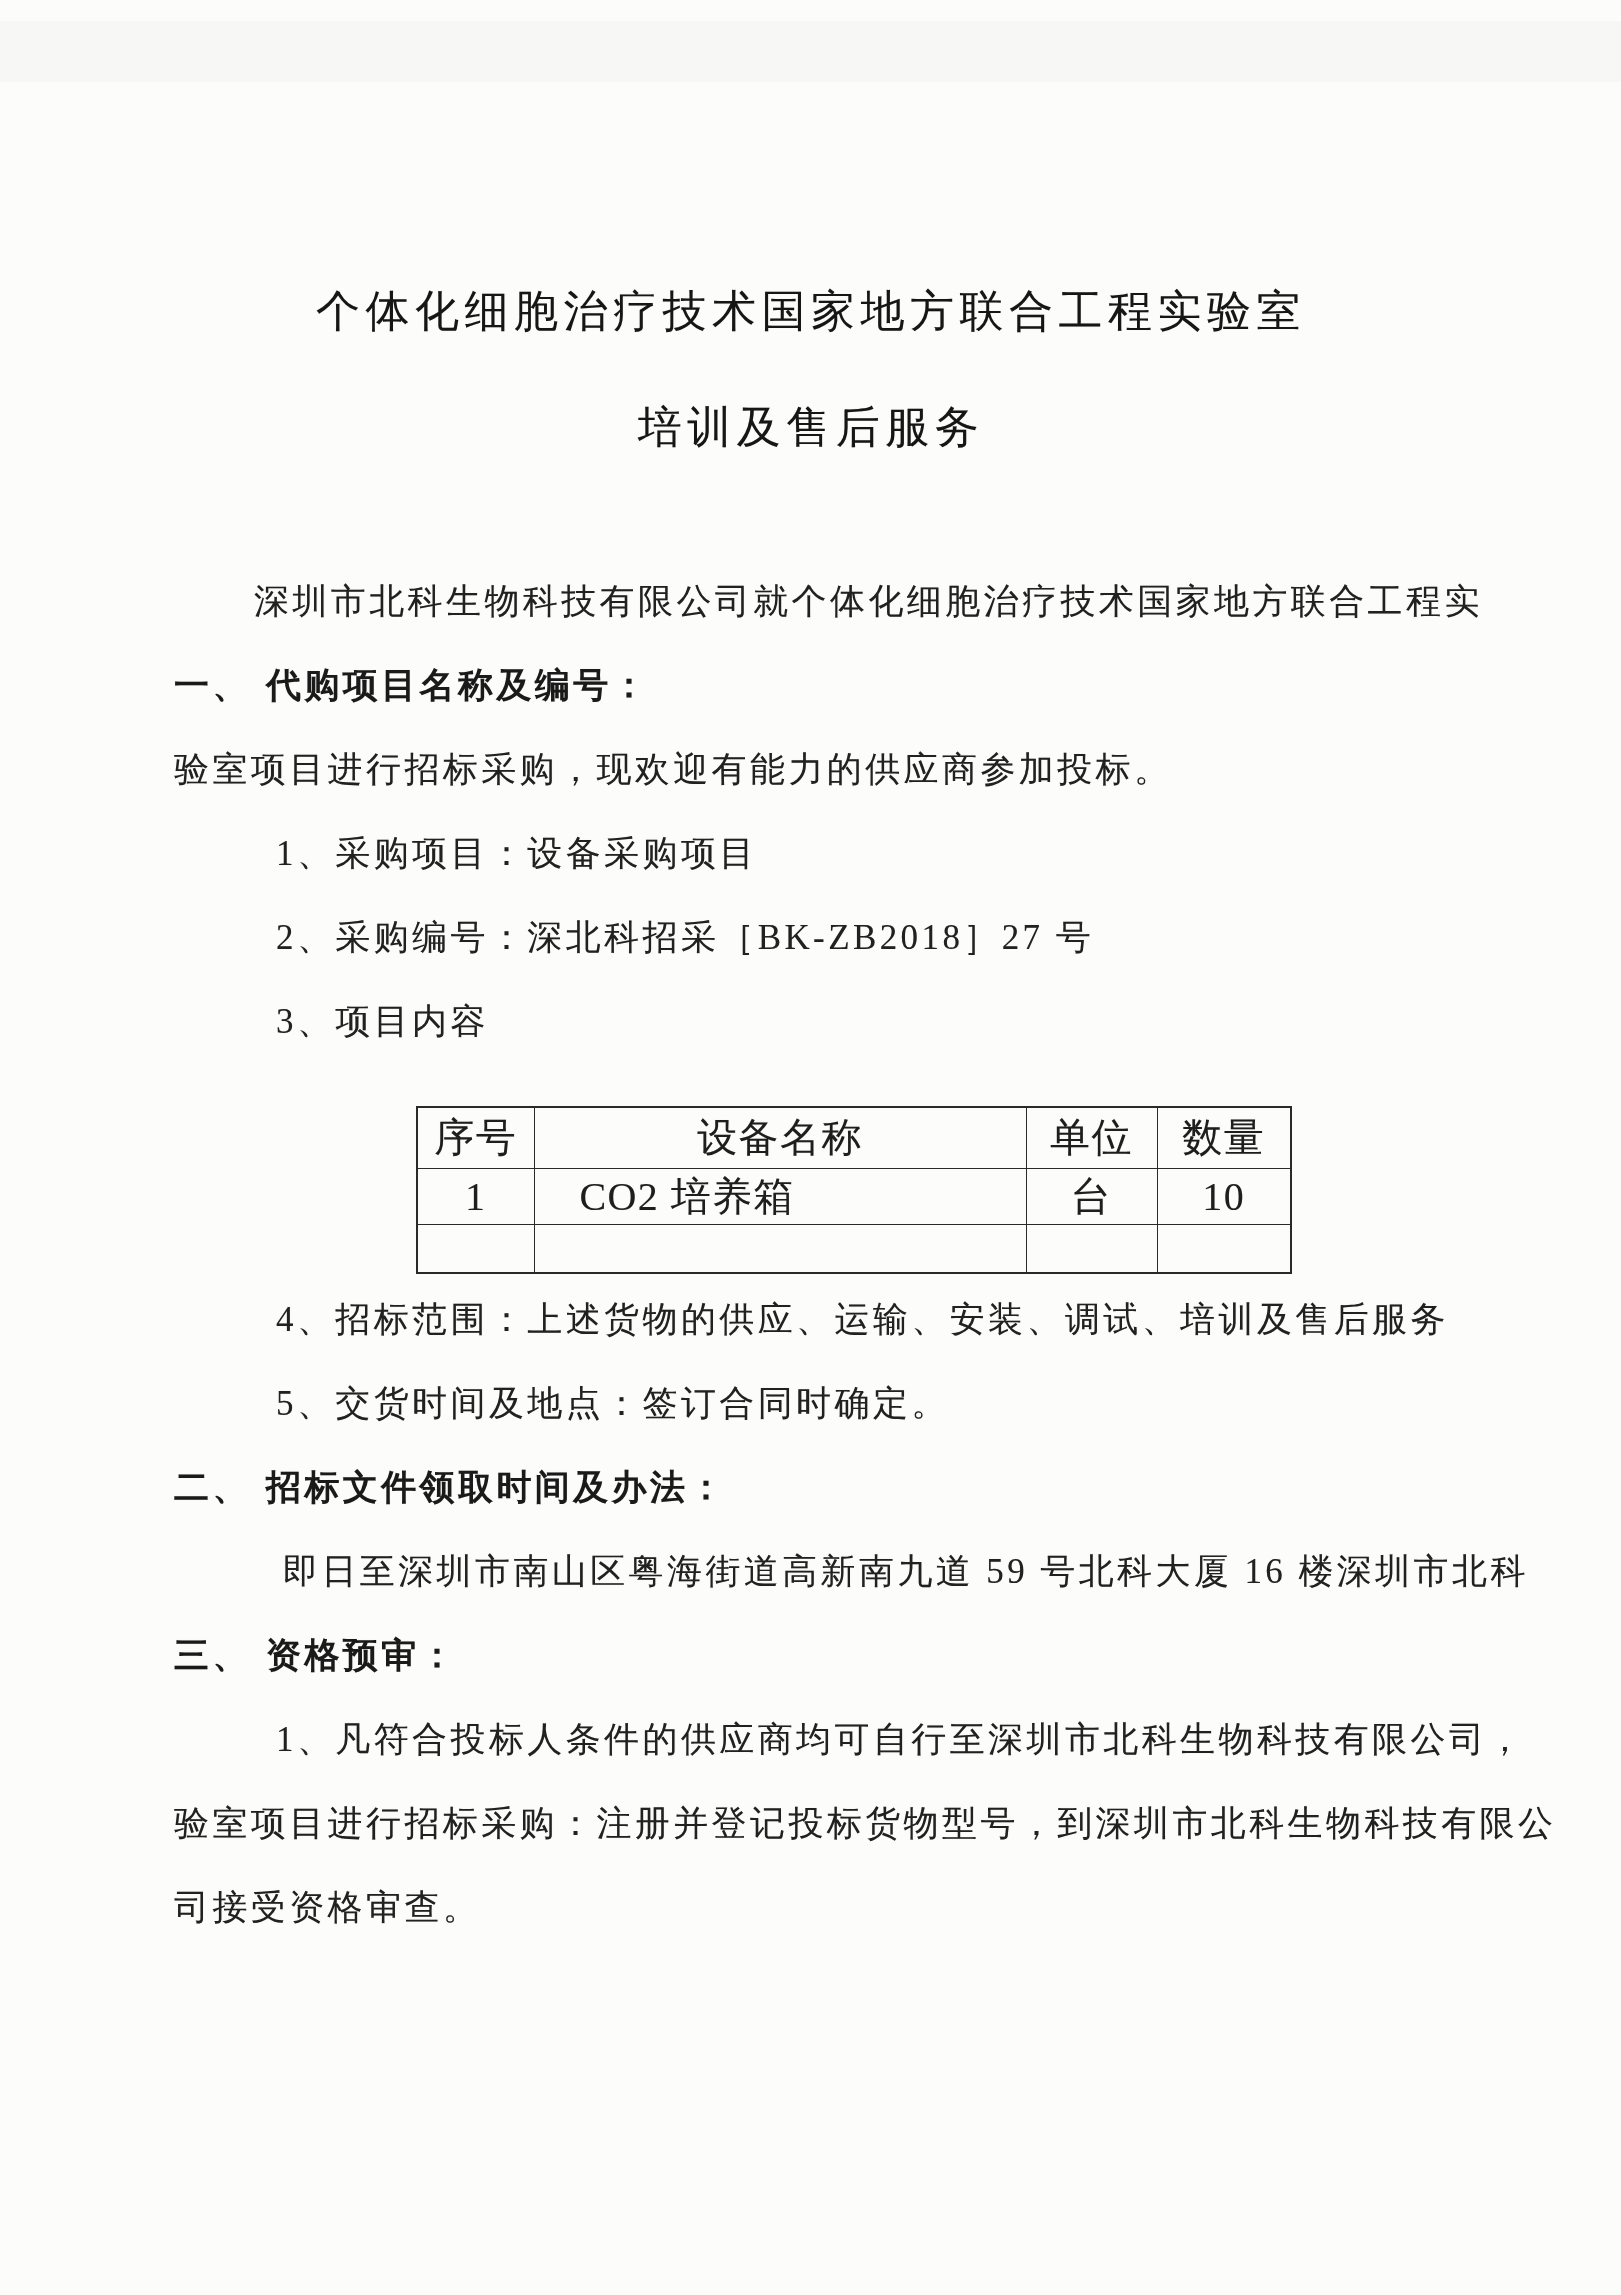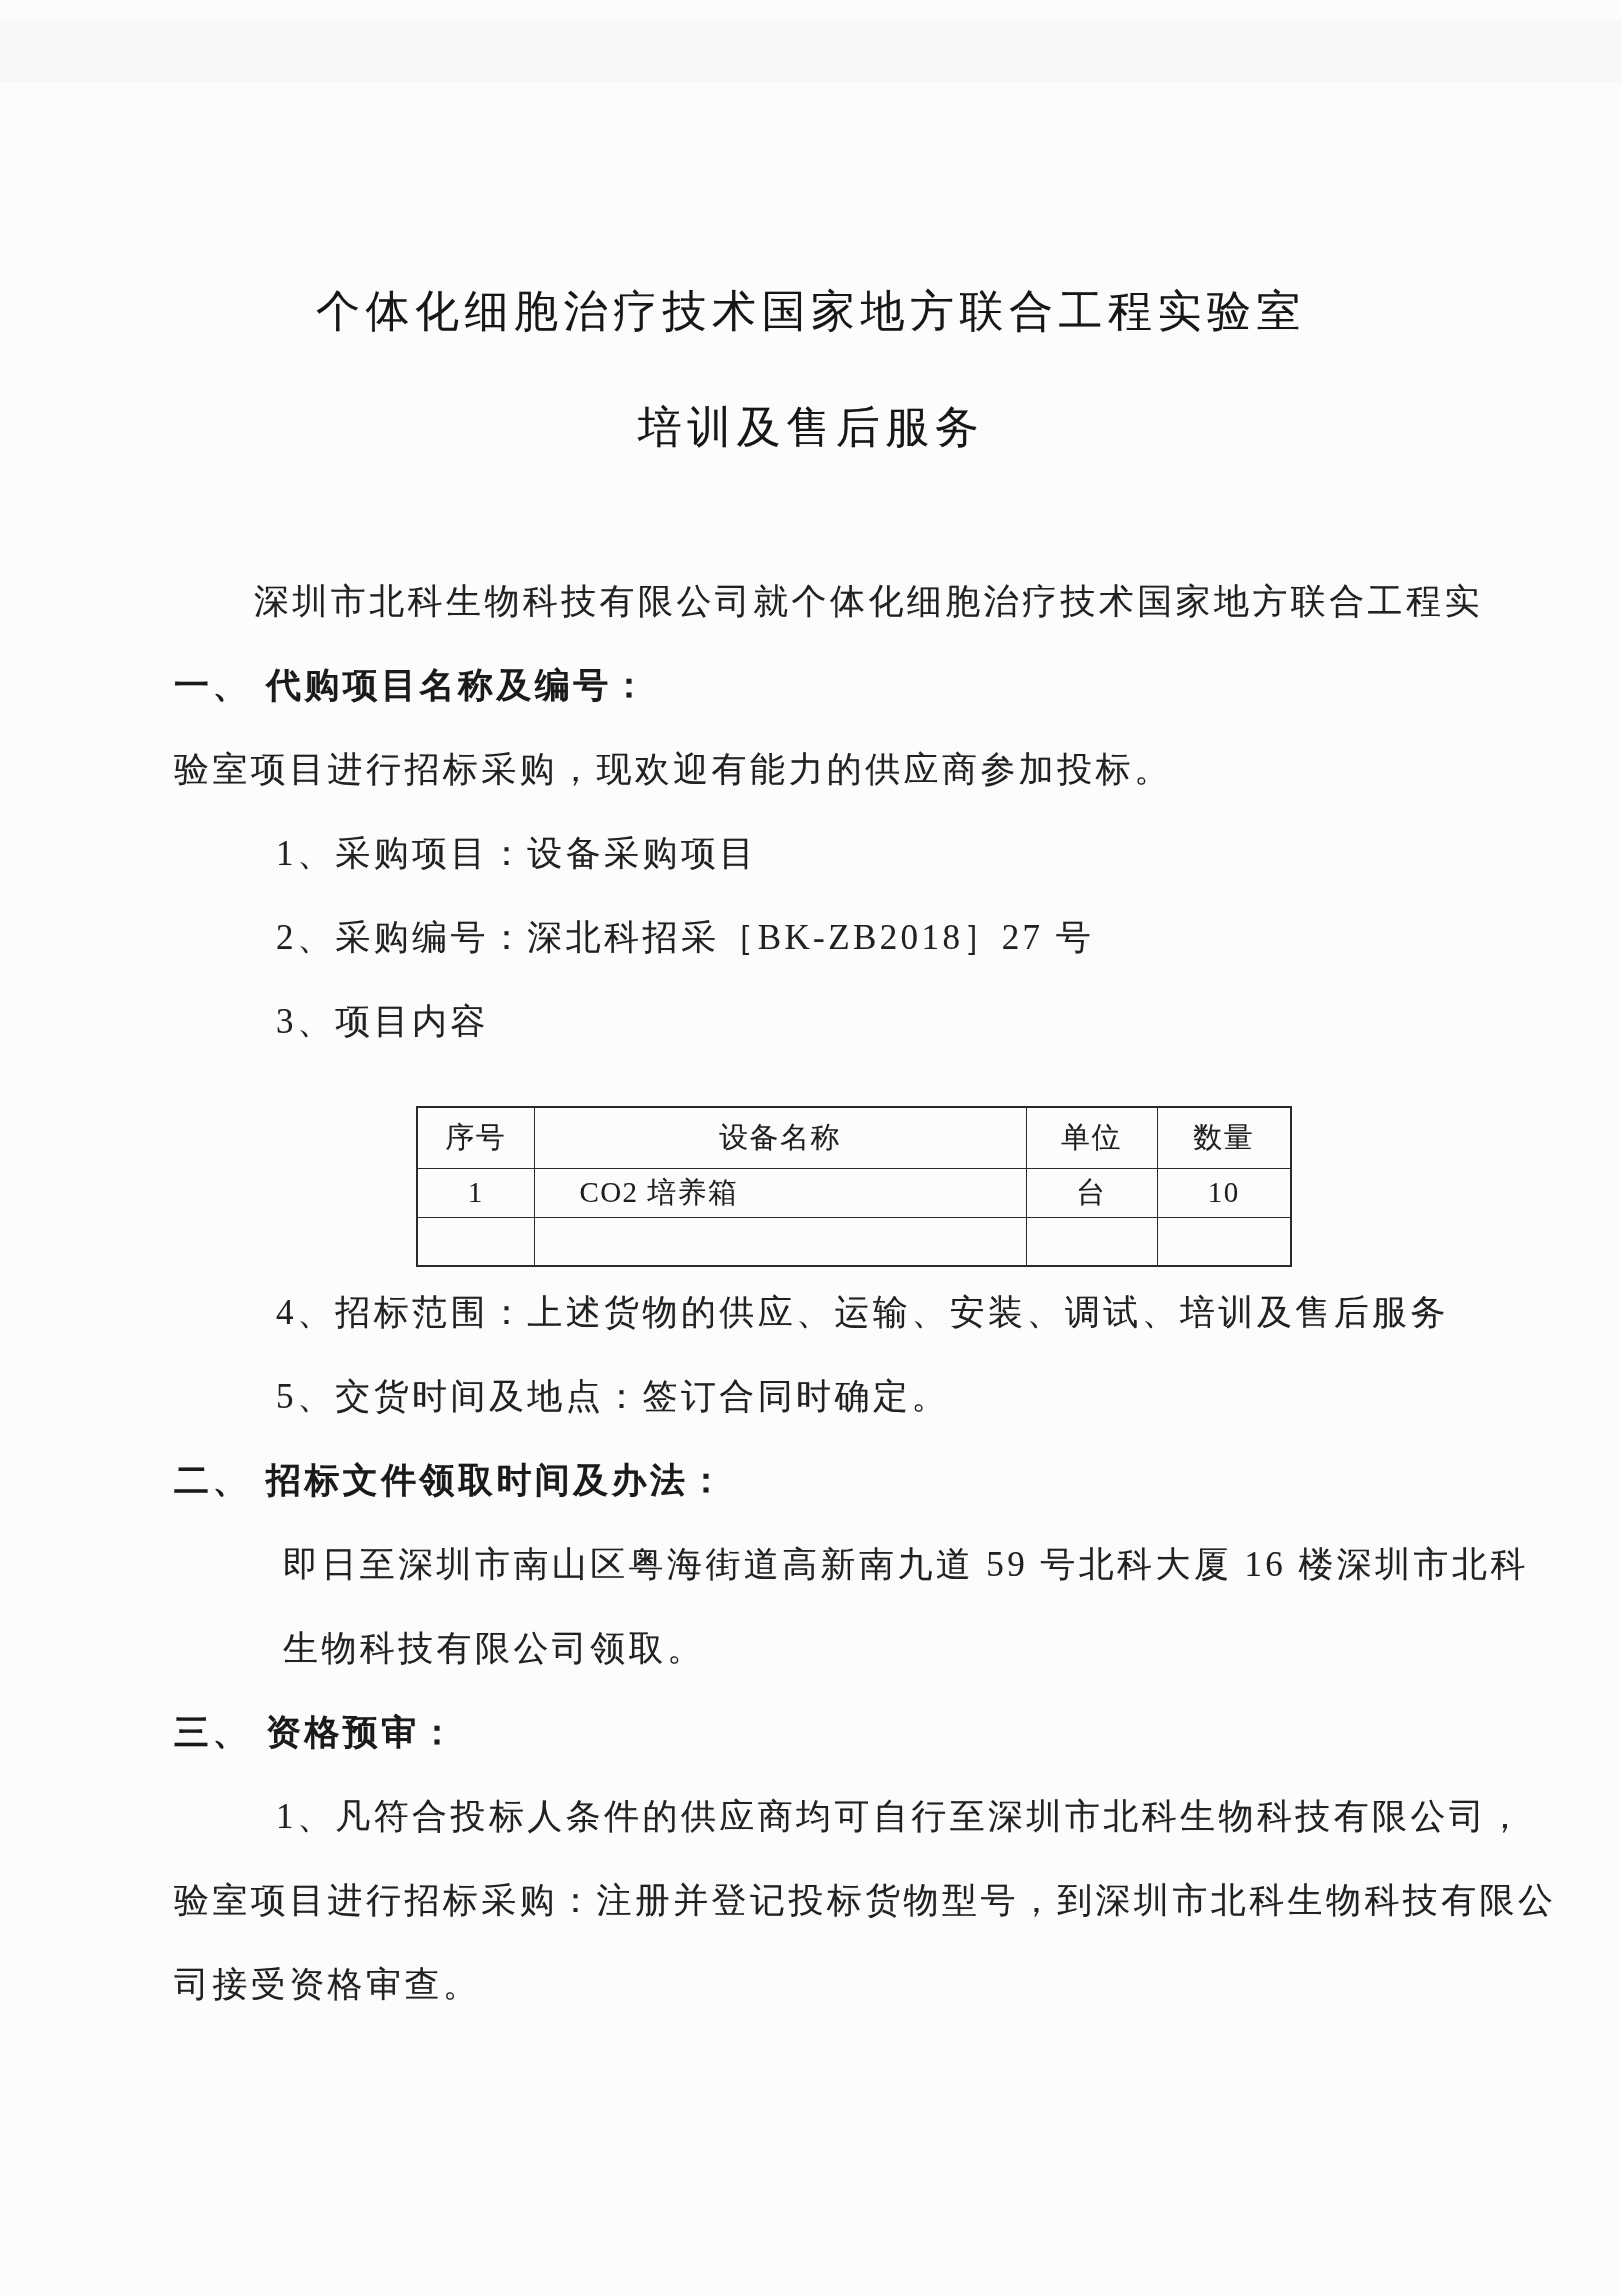--- a/index.html
+++ b/index.html
@@ -50,21 +50,21 @@
   .indent-3 { padding-left: 102px; }   
   .indent-b { padding-left: 109px; }   
 
   .heading { font-weight: bold; color: #1a1a1a; }
   .sec-num { display: inline-block; width: 92px; }
 
   table.equipment {
     border-collapse: collapse;
     margin: 42px 17px 0 242px;
     width: 873px;
-    font-size: 29px;
+    font-size: 40px;
     letter-spacing: 1.4px;
     color: #1e1e1e;
     table-layout: fixed;
     border: 2px solid #2a2a2a;
   }
   table.equipment th, table.equipment td {
     border: 1.4px solid #2a2a2a;
     text-align: center;
     font-weight: normal;
     padding: 0;
@@ -139,21 +139,20 @@
     </table>
 
     <div class="line indent-3 after-table">4、招标范围：上述货物的供应、运输、安装、调试、培训及售后服务</div>
     <div class="line indent-3">5、交货时间及地点：签订合同时确定。</div>
 
     <div class="line heading">
       <span class="sec-num">二、</span><span>招标文件领取时间及办法：</span>
     </div>
 
     <div class="line indent-b">即日至深圳市南山区粤海街道高新南九道 59 号北科大厦 16 楼深圳市北科</div>
-    <div class="line indent-b">生物科技有限公司领取。</div>
 
     <div class="line heading">
       <span class="sec-num">三、</span><span>资格预审：</span>
     </div>
 
     <div class="line indent-3">1、凡符合投标人条件的供应商均可自行至深圳市北科生物科技有限公司，</div>
     <div class="line">验室项目进行招标采购：注册并登记投标货物型号，到深圳市北科生物科技有限公</div>
     <div class="line">司接受资格审查。</div>
 
 

